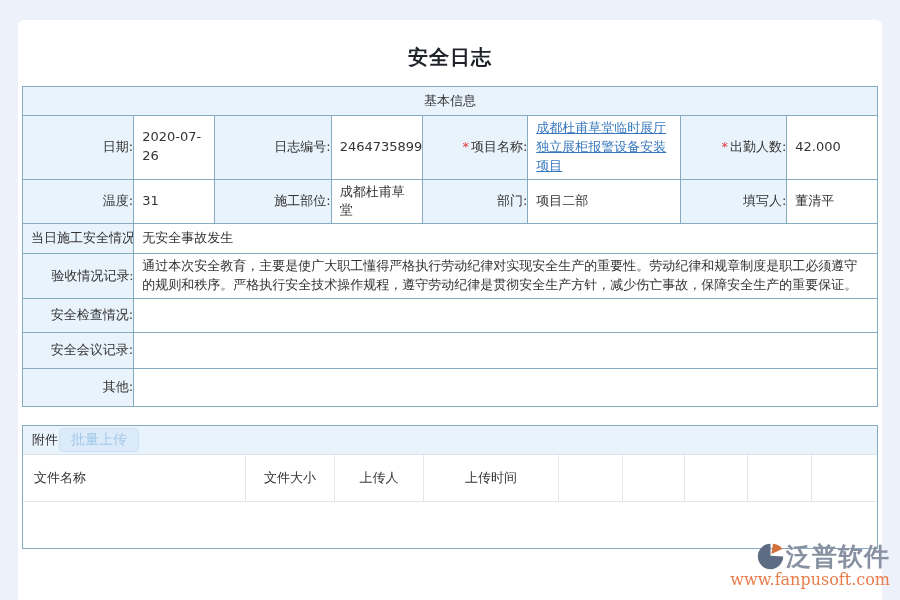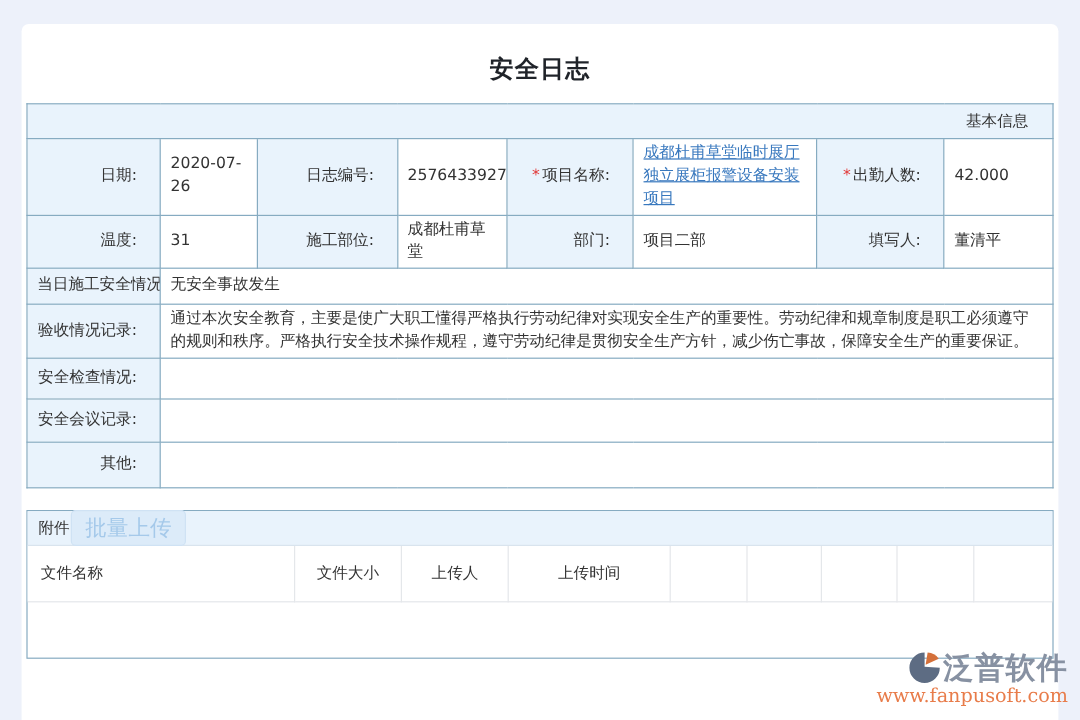--- a/index.html
+++ b/index.html
@@ -16,45 +16,45 @@
     margin:0;padding:24px 0 15px;text-align:center;
     font-size:20px;font-weight:bold;color:#1f2329;letter-spacing:1px;
   }
   
   table.main{
     width:856px;margin:0 auto;border-collapse:collapse;table-layout:fixed;
     font-size:13px;color:#333;
   }
   table.main,.main th,.main td{border:1px solid #86abc1;}
   .main th.sect{
-    background:#e9f3fc;text-align:right;font-weight:normal;
+    background:#e9f3fc;text-align:center;font-weight:normal;
     padding:5px 20px;height:15px;color:#333;margin-left:20px;
   }
   .main td{padding:3px 8px;line-height:1.45;overflow:hidden;}
   .main td.lbl{
-    background:#e9f3fc;text-align:right;padding-right:19px;white-space:nowrap;
+    background:#e9f3fc;text-align:right;padding-right:0;white-space:nowrap;
   }
   .main td.val{background:#fff;text-align:left;}
   .req{color:#e23b3b;margin-right:2px;}
   a.plink{color:#3878be;text-decoration:underline;cursor:pointer;}
   tr.r1{height:57px;} tr.r2{height:37px;margin-left:41px;} tr.r3{height:30px;}
-  tr.r4{height:35px;} tr.r5{height:40px;} tr.r6{height:44px;}
+  tr.r4{height:35px;} tr.r5{height:40px;} tr.r6{height:44px;font-family:Liberation Serif, serif;}
   tr.r7{height:34px;} tr.r8{height:36px;} tr.r9{height:38px;}
   
   .attach{
     width:854px;margin:18px auto 0;border:1px solid #86abc1;background:#fff;
   }
   .attach-bar{
     background:#e9f3fc;height:28px;display:flex;align-items:center;
     gap:1px;padding:0 9px;font-size:13px;color:#333;
     border-bottom:1px solid #d9e4ee;
   }
   .btn-batch{
     background:#dcebf9;color:#a5c9ea;border:1px solid #cfe2f4;
-    border-radius:4px;padding:2px 11px;font-size:18px;cursor:pointer;
+    border-radius:4px;padding:2px 11px;font-size:14px;cursor:pointer;
     font-family:inherit;
   }
   table.files{
     width:100%;border-collapse:collapse;table-layout:fixed;
     font-size:13px;color:#333;
   }
   .files th{
     font-weight:normal;height:46px;text-align:center;
     border-right:1px solid #e4e7ea;border-bottom:1px solid #e4e7ea;
     background:#fff;padding:0 4px;
@@ -95,21 +95,21 @@
         <col style="width:10.6%">
     </colgroup>
     <tbody>
         <tr>
       <th class="sect" colspan="8">基本信息</th>
     </tr>
     <tr class="r1">
       <td class="lbl">日期:</td>
       <td class="val">2020-07-26</td>
       <td class="lbl">日志编号:</td>
-      <td class="val">2576433927</td>
+      <td class="val">2464735899</td>
       <td class="lbl"><span class="req">*</span><span>项目名称:</span></td>
       <td class="val"><a class="plink" href="#">成都杜甫草堂临时展厅独立展柜报警设备安装项目</a></td>
       <td class="lbl"><span class="req">*</span><span>出勤人数:</span></td>
       <td class="val">42.000</td>
     </tr>
     <tr class="r2">
       <td class="lbl">温度:</td>
       <td class="val">31</td>
       <td class="lbl">施工部位:</td>
       <td class="val">成都杜甫草堂</td>

